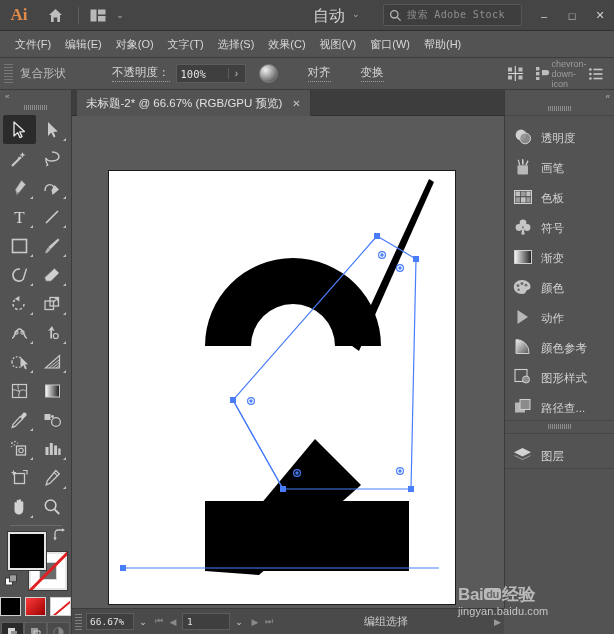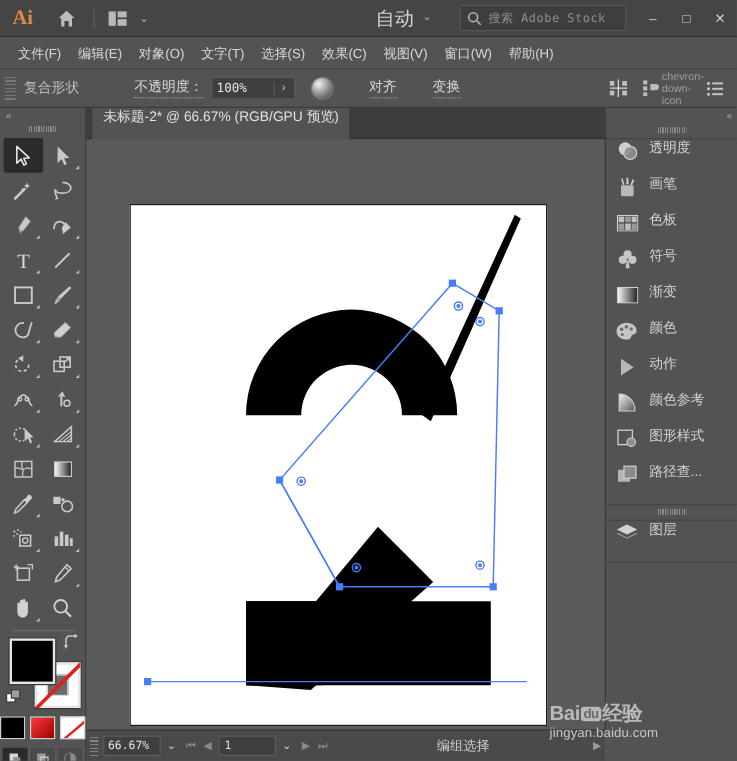--- a/index.html
+++ b/index.html
@@ -119,21 +119,20 @@
 
   
   .tabstrip{
     position:absolute; left:72px; top:90px; width:432px; height:26px;
     background:#3d3d3d; border-bottom:1px solid #2e2e2e;
   }
   .doctab{
     position:absolute; left:5px; top:0px; height:26px; padding:0 9px;
     background:#535353; display:flex; align-items:center; gap:10px;
     border-right:1px solid #3a3a3a;
-    flex-direction:column;
   }
   .doctab-lbl{ font-size:11.5px; color:#e0e0e0; white-space:nowrap;}
   .doctab-x{ font-size:10px; color:#c6c6c6;}
 
   
   .canvas{
     position:absolute; left:72px; top:116px; width:432px; height:492px;
     background:#5a5a5a; overflow:hidden;
   }
   .artboard{
@@ -144,21 +143,21 @@
   
   .rightpanel{
     position:absolute; left:504px; top:90px; width:110px; height:544px;
     background:#535353; border-left:1px solid #3b3b3b;
   }
   .rp-collapse{ height:13px; display:flex; align-items:center; justify-content:flex-end;
                 padding-right:5px; color:#b2b2b2; font-size:8px; letter-spacing:-1px;}
   .rp-grip{ width:24px; height:5px; margin:3px auto 4px auto;
      background:repeating-linear-gradient(to right,#8c8c8c 0px,#8c8c8c 1px,transparent 1px,transparent 2px);}
   .rp-group{ border-top:1px solid #454545; border-bottom:1px solid #464646; padding-bottom:4px;}
-  .rp-item{ display:flex; align-items:flex-start; height:30px; padding-left:8px; gap:9px;}
+  .rp-item{ display:flex; align-items:flex-end; height:30px; padding-left:8px; gap:9px;}
   .rp-ic{ width:19px; height:19px; display:flex; align-items:center; justify-content:center;}
   .rp-lbl{ font-size:11.5px; color:#d2d2d2;}
   .rp-blank{ height:120px;}
 
   
   .edge-handle{
     position:absolute; left:489px; top:352px; width:13px; height:28px;
     background:#5a5a5a; border-radius:7px;
   }
 

